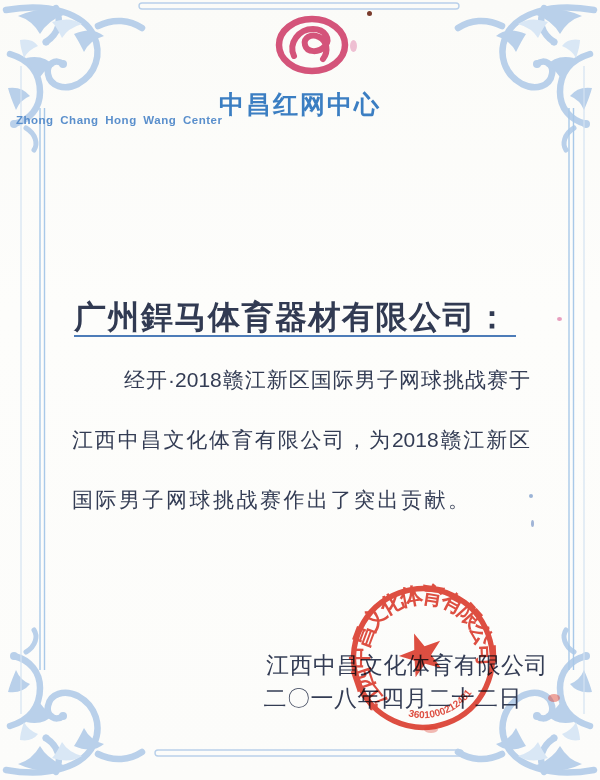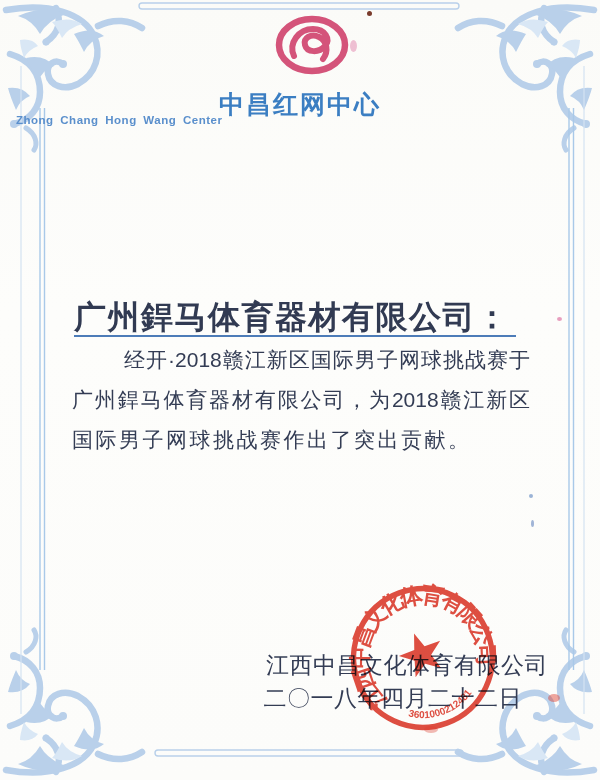--- a/index.html
+++ b/index.html
@@ -18,21 +18,21 @@
     position:absolute;left:16px;top:114px;width:100%;text-align:left;
     font-size:11.5px;font-weight:bold;color:#5a8fcc;letter-spacing:.5px;word-spacing:3px;
   }
   .cert-title{
     position:absolute;left:0;top:170px;width:100%;text-align:center;
     font-size:57px;font-weight:800;color:#d1366c;letter-spacing:2px;
   }
   .addressee{position:absolute;left:74px;top:296px;font-size:32px;font-weight:bold;color:#313a52;}
   .addressee span{border-bottom:2px solid #4d7cb8;padding-right:6px;letter-spacing:1.5px;}
   .body-text{position:absolute;left:72px;top:340px;width:458px;font-size:21px;color:#333c54;}
-  .body-text .bline{height:40px;line-height:40px;text-align:justify;text-align-last:justify;}
+  .body-text .bline{height:40px;line-height:40px;text-align:justify;text-align-last:justify;margin-top:20px;}
   .body-text .bline.indent{padding-left:52px;}
   .body-text .bline.last{text-align:right;text-align-last:left;letter-spacing:2.5px;}
   .sig-company{position:absolute;right:52px;top:650px;font-size:23px;color:#333c54;letter-spacing:.5px;}
   .sig-date{position:absolute;right:78px;top:683px;font-size:23px;color:#333c54;letter-spacing:.5px;}
   .stamp{
     position:absolute;left:346px;top:581px;width:154px;height:154px;
     transform:rotate(-20deg);mix-blend-mode:multiply;opacity:.9;
   }
   .stamp text{font-family:"Liberation Sans",sans-serif;}
   .speck{position:absolute;border-radius:50%;}
@@ -98,21 +98,21 @@
   <div class="org-cn">中昌红网中心</div>
   <div class="org-en">Zhong Chang Hong Wang Center</div>
 
 
   <div class="addressee">
     <span>广州銲马体育器材有限公司：</span>
   </div>
 
   <div class="body-text">
     <div class="bline indent">经开·2018赣江新区国际男子网球挑战赛于</div>
-    <div class="bline">广州銲马体育器材有限公司，为2018赣江新区</div>
+    <div class="bline">江西中昌文化体育有限公司，为2018赣江新区</div>
     <div class="bline last">国际男子网球挑战赛作出了突出贡献。</div>
   </div>
 
   <div class="sig-company">江西中昌文化体育有限公司</div>
   <div class="sig-date">二〇一八年四月二十二日</div>
 
   <svg class="stamp" viewBox="0 0 200 200" aria-hidden="true">
     <defs>
       <path id="ringPath" d="M37.6,136 A72,72 0 1 1 162.4,136" fill="none"></path>
       <path id="serialPath" d="M29.3,133 A78,78 0 0 0 170.7,133" fill="none"></path>

